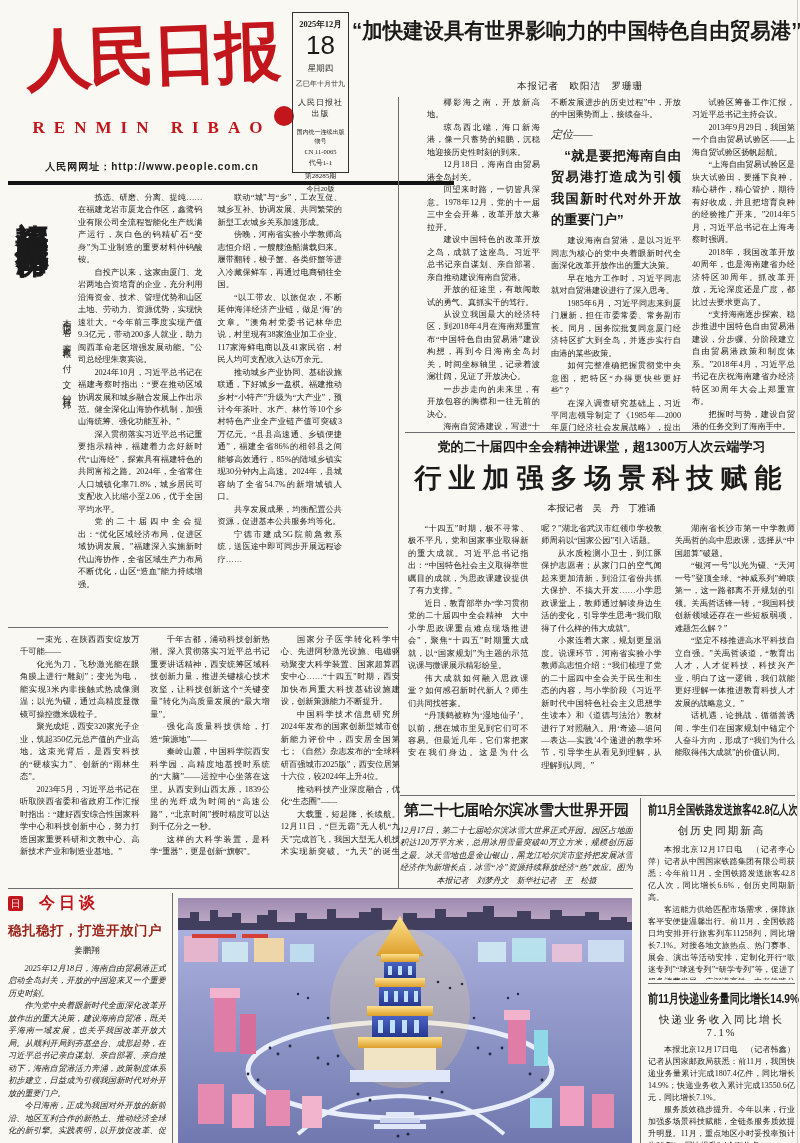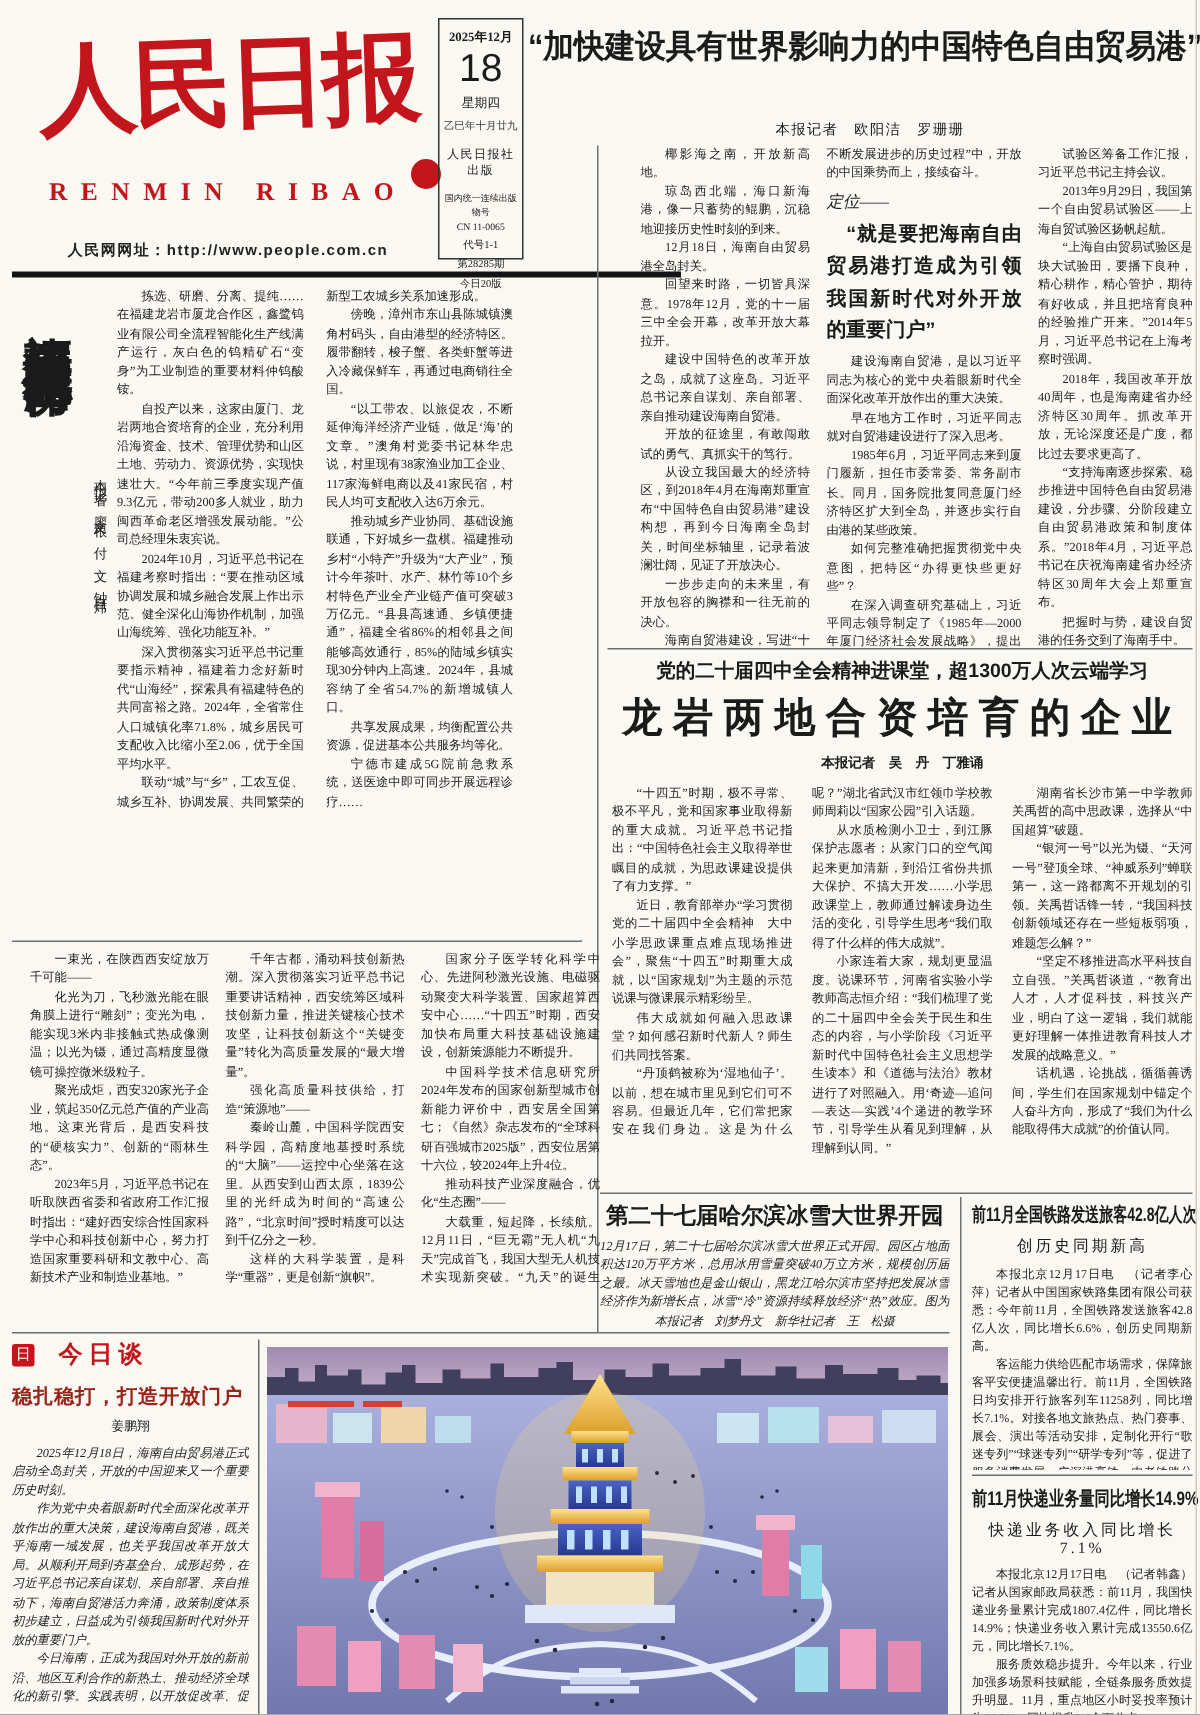--- a/index.html
+++ b/index.html
@@ -148,22 +148,23 @@
   <div class="abs rule" style="left:398px;top:97px;width:1px;height:791px;"></div>
 
   <div class="abs" style="left:8px;top:192px;width:334px;height:430px;">
     <div id="fujian-headline" class="abs" style="left:2px;top:4px;height:424px;">福建深入实施新时代山海协作</div>
     <div id="fujian-byline" class="abs" style="left:52px;top:120px;height:300px;">本报记者　廖文根　付　文　钟自炜</div>
     <div id="fujian-text" class="abs body-text" style="left:70px;top:0;width:264px;">
         <p>拣选、研磨、分离、提纯……在福建龙岩市厦龙合作区，鑫鹭钨业有限公司全流程智能化生产线满产运行，灰白色的钨精矿石“变身”为工业制造的重要材料仲钨酸铵。</p>
         <p>自投产以来，这家由厦门、龙岩两地合资培育的企业，充分利用沿海资金、技术、管理优势和山区土地、劳动力、资源优势，实现快速壮大。“今年前三季度实现产值9.3亿元，带动200多人就业，助力闽西革命老区增强发展动能。”公司总经理朱衷宾说。</p>
         <p>2024年10月，习近平总书记在福建考察时指出：“要在推动区域协调发展和城乡融合发展上作出示范。健全深化山海协作机制，加强山海统筹、强化功能互补。”</p>
         <p>深入贯彻落实习近平总书记重要指示精神，福建着力念好新时代“山海经”，探索具有福建特色的共同富裕之路。2024年，全省常住人口城镇化率71.8%，城乡居民可支配收入比缩小至2.06，优于全国平均水平。</p>
+        <p>党的二十届四中全会提出：“优化区域经济布局，促进区域协调发展。”福建深入实施新时代山海协作，全省区域生产力布局不断优化，山区“造血”能力持续增强。</p>
         <p>联动“城”与“乡”，工农互促、城乡互补、协调发展、共同繁荣的新型工农城乡关系加速形成。</p>
-        <p>傍晚，漳州市东山县陈城镇澳角村码头，自由港型的经济特区。履带翻转，梭子蟹、各类虾蟹等进入冷藏保鲜车，再通过电商销往全国。</p>
+        <p>傍晚，河南省实验小学教师高志恒介绍，一艘艘渔船满载归来。履带翻转，梭子蟹、各类虾蟹等进入冷藏保鲜车，再通过电商销往全国。</p>
         <p>“以工带农、以旅促农，不断延伸海洋经济产业链，做足‘海’的文章。”澳角村党委书记林华忠说，村里现有38家渔业加工企业、117家海鲜电商以及41家民宿，村民人均可支配收入达6万余元。</p>
         <p>推动城乡产业协同、基础设施联通，下好城乡一盘棋。福建推动乡村“小特产”升级为“大产业”，预计今年茶叶、水产、林竹等10个乡村特色产业全产业链产值可突破3万亿元。“县县高速通、乡镇便捷通”，福建全省86%的相邻县之间能够高效通行，85%的陆域乡镇实现30分钟内上高速。2024年，县城容纳了全省54.7%的新增城镇人口。</p>
         <p>共享发展成果，均衡配置公共资源，促进基本公共服务均等化。</p>
         <p>宁德市建成5G院前急救系统，送医途中即可同步开展远程诊疗……</p>
       </div>
   </div>
 
   <div class="abs rule" style="left:8px;top:627px;width:380px;height:1px;"></div>
 
   <div class="abs" style="left:20px;top:634px;width:380px;height:236px;">
@@ -180,22 +181,22 @@
         <p>中国科学技术信息研究所2024年发布的国家创新型城市创新能力评价中，西安居全国第七；《自然》杂志发布的“全球科研百强城市2025版”，西安位居第十六位，较2024年上升4位。</p>
         <p>推动科技产业深度融合，优化“生态圈”——</p>
         <p>大载重，短起降，长续航。12月11日，“巨无霸”无人机“九天”完成首飞，我国大型无人机技术实现新突破。“九天”的诞生地，正在西安。设计研发、零件生产、整机制造、强度验证、试飞鉴定……西安形成完整的航空产业链，航空集群整体规模突破1500亿元。</p>
       </div>
   </div>
 
   <div class="abs rule" style="left:405px;top:432px;width:390px;height:1px;"></div>
 
   <div class="abs" style="left:408px;top:438px;width:387px;height:354px;">
     <div id="sizheng-kicker" class="center sans">党的二十届四中全会精神进课堂，超1300万人次云端学习</div>
-    <div id="sizheng-headline" class="center" style="margin-top:4px;">龙岩两地合资培育的企业</div>
-    <div id="sizheng-byline" class="center" style="margin-top:6px;font-weight:bold;">本报记者　吴　丹　丁雅诵</div>
+    <div id="sizheng-headline" class="center" style="margin-top:4px;">行业加强多场景科技赋能</div>
+    <div id="sizheng-byline" class="center" style="margin-top:6px;">本报记者　吴　丹　丁雅诵</div>
     <div id="sizheng-cols" class="body-text" style="margin-top:8px;">
         <p>“十四五”时期，极不寻常、极不平凡，党和国家事业取得新的重大成就。习近平总书记指出：“中国特色社会主义取得举世瞩目的成就，为思政课建设提供了有力支撑。”</p>
         <p>近日，教育部举办“学习贯彻党的二十届四中全会精神　大中小学思政课重点难点现场推进会”，聚焦“十四五”时期重大成就，以“国家规划”为主题的示范说课与微课展示精彩纷呈。</p>
         <p>伟大成就如何融入思政课堂？如何感召新时代新人？师生们共同找答案。</p>
         <p>“丹顶鹤被称为‘湿地仙子’。以前，想在城市里见到它们可不容易。但最近几年，它们常把家安在我们身边。这是为什么呢？”湖北省武汉市红领巾学校教师周莉以“国家公园”引入话题。</p>
         <p>从水质检测小卫士，到江豚保护志愿者；从家门口的空气闻起来更加清新，到沿江省份共抓大保护、不搞大开发……小学思政课堂上，教师通过解读身边生活的变化，引导学生思考“我们取得了什么样的伟大成就”。</p>
         <p>小家连着大家，规划更显温度。说课环节，河南省实验小学教师高志恒介绍：“我们梳理了党的二十届四中全会关于民生和生态的内容，与小学阶段《习近平新时代中国特色社会主义思想学生读本》和《道德与法治》教材进行了对照融入。用‘奇迹—追问—表达—实践’4个递进的教学环节，引导学生从看见到理解，从理解到认同。”</p>
         <p>湖南省长沙市第一中学教师关禹哲的高中思政课，选择从“中国超算”破题。</p>
         <p>“银河一号”以光为镊、“天河一号”登顶全球、“神威系列”蝉联第一，这一路都离不开规划的引领。关禹哲话锋一转，“我国科技创新领域还存在一些短板弱项，难题怎么解？”</p>
         <p>“坚定不移推进高水平科技自立自强。”关禹哲谈道，“教育出人才，人才促科技，科技兴产业，明白了这一逻辑，我们就能更好理解一体推进教育科技人才发展的战略意义。”</p>

